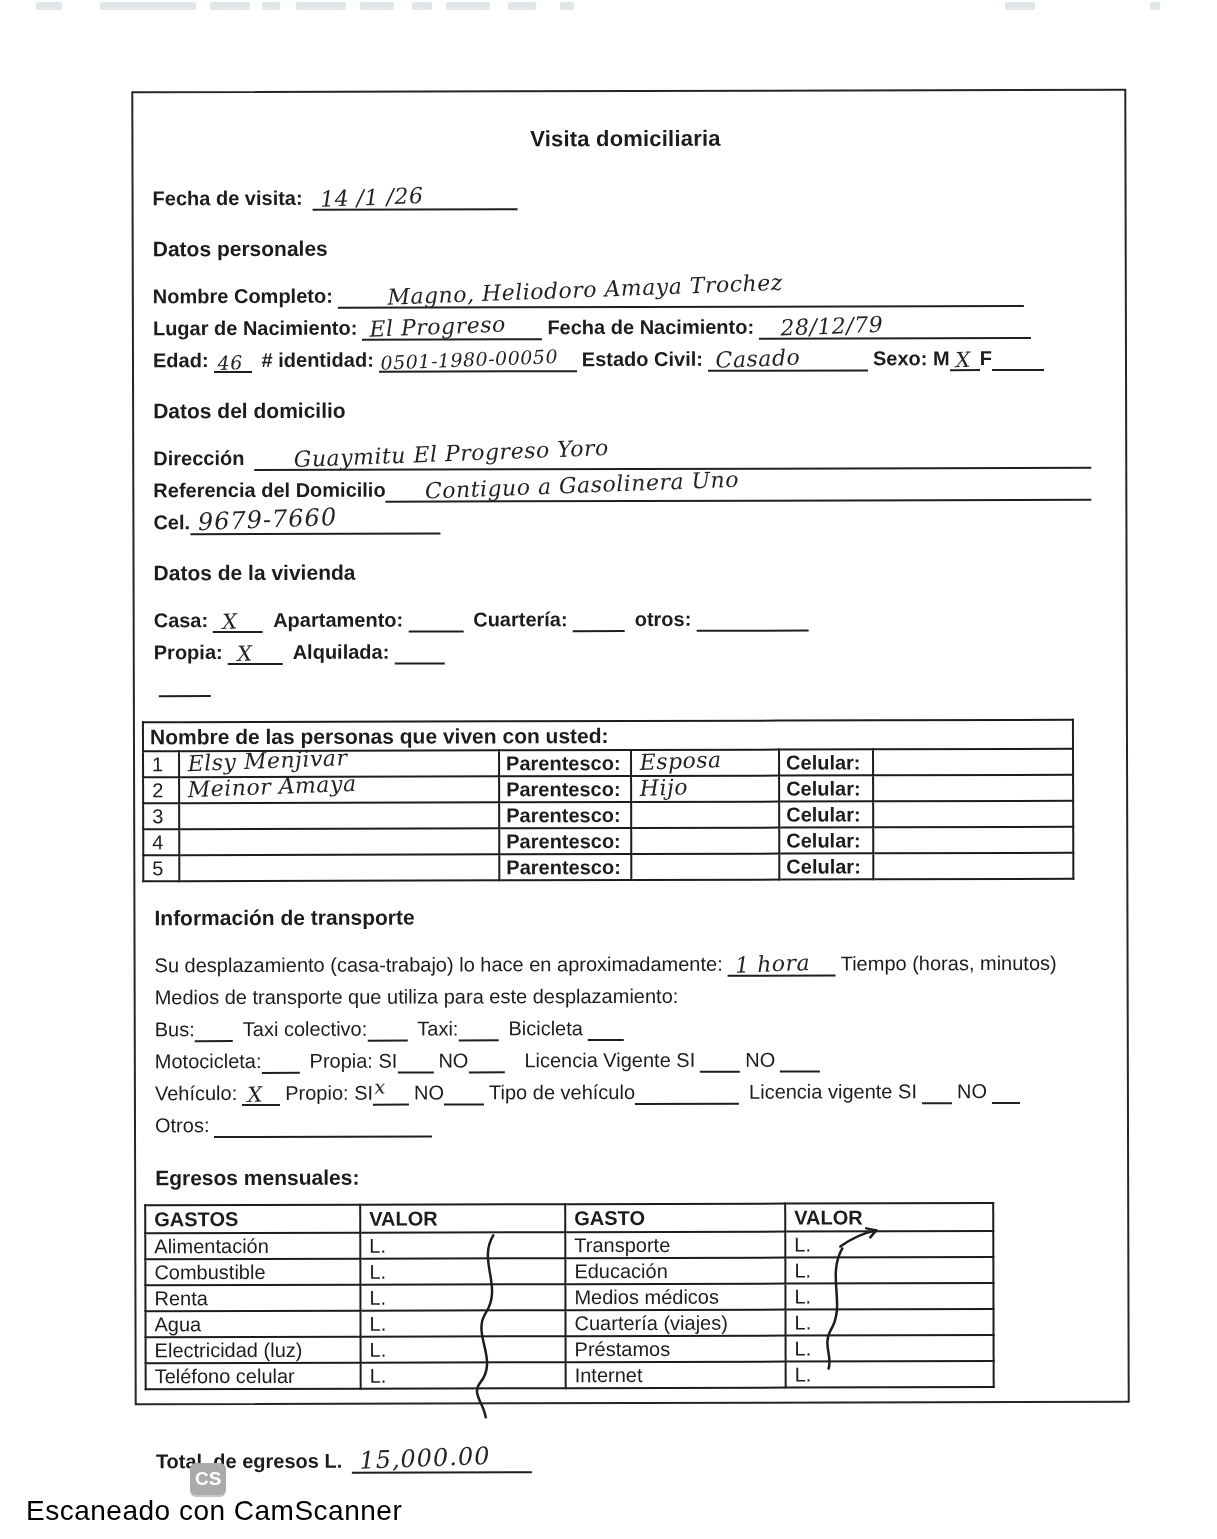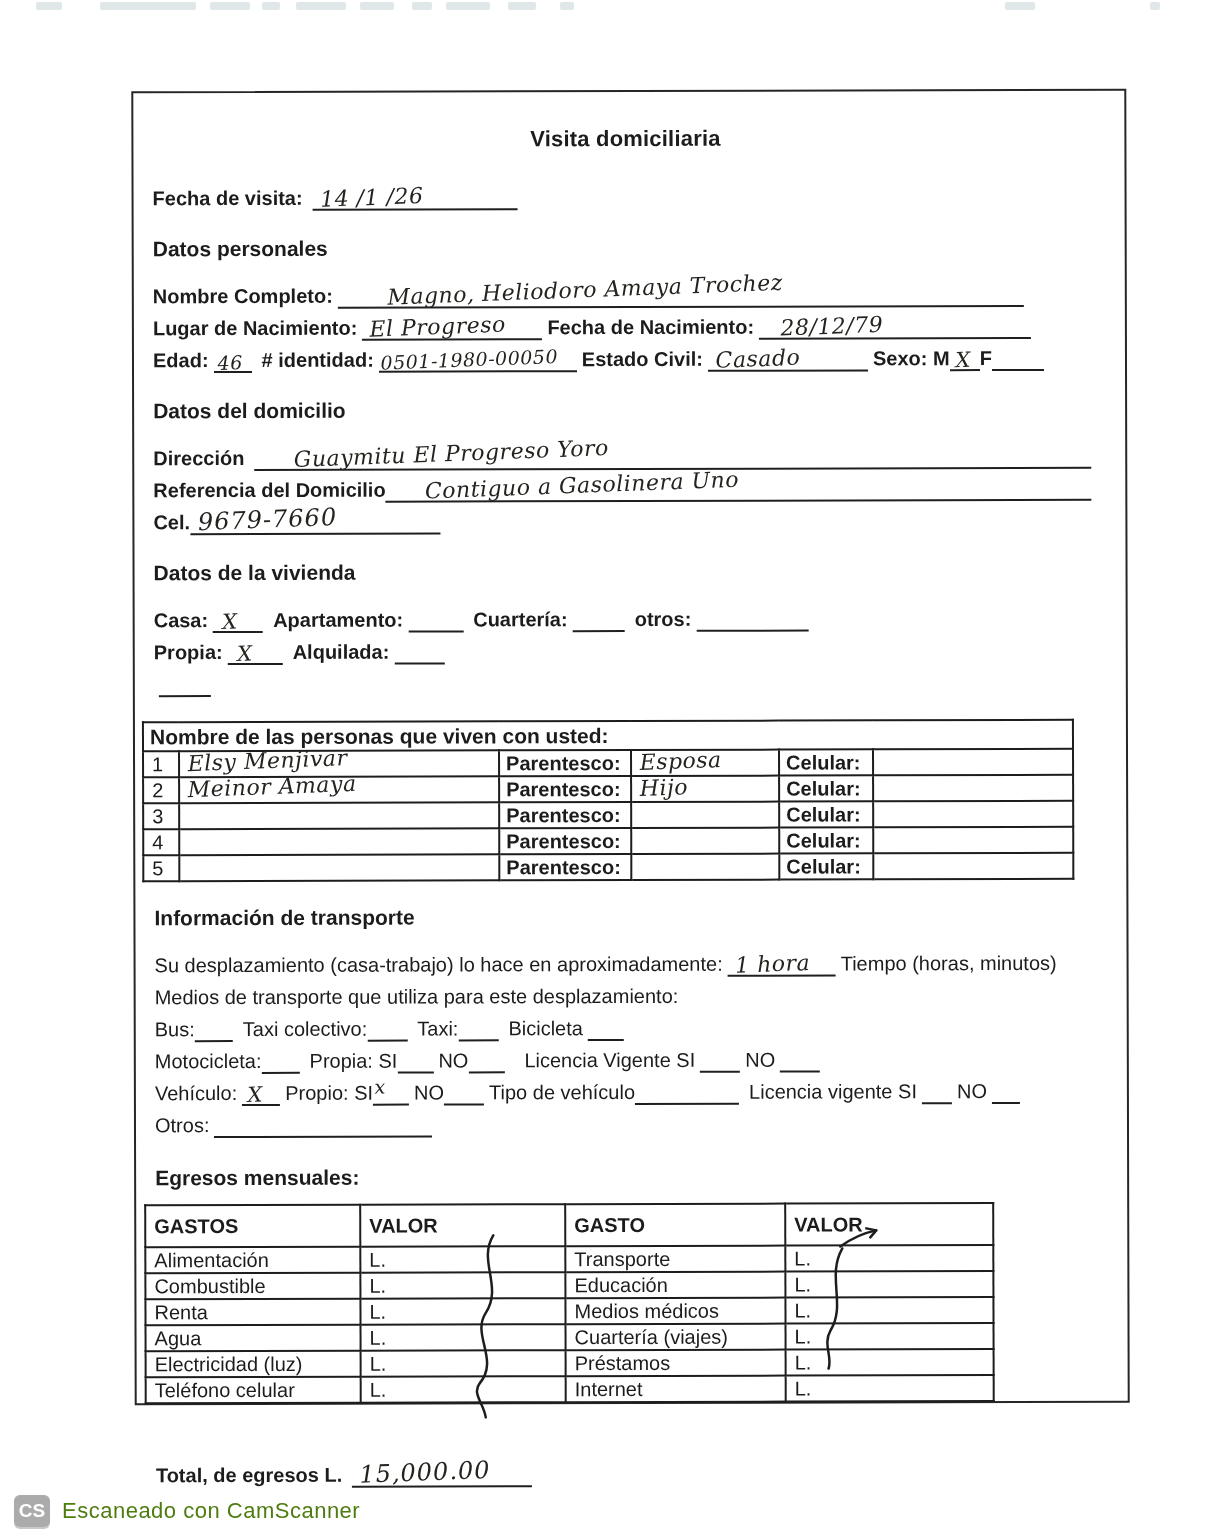--- a/index.html
+++ b/index.html
@@ -46,33 +46,33 @@
   .people { width:930px; margin:24px 0 0 -12px; table-layout:fixed; }
   .people td { border:2px solid #1d1d1d; font-size:20px; padding:0 6px; height:26px; position:relative; }
   .people .thead td { font-weight:700; font-size:21px; height:29px; }
   .people .num { text-align:left; padding-left:8px; }
   .people .plabel, .people .clabel { font-weight:600; }
   .people .hwcell .hw { bottom:0; }
 
   
   .egresos { width:848px; margin:14px 0 0 -11px; table-layout:fixed; }
   .egresos td { border:2px solid #1d1d1d; font-size:20px; padding:0 8px; height:26px; }
-  .egresos .thead td { font-weight:700; height:42px; }
+  .egresos .thead td { font-weight:700; height:28px; }
   .egresos-wrap { position:relative; }
   .pen { position:absolute; pointer-events:none; }
 
   .total-row { margin-top:56px; }
 
-  .footer { position:absolute; left:14px; bottom:12px; display:flex; align-items:center; }
+  .footer { position:absolute; left:14px; bottom:12px; display:flex; align-items:center;flex-direction:column; }
   .cs-badge {
     width:36px; height:32px; background:#ababab; border-radius:6px; color:#ffffff;
     font-weight:700; font-size:19px; display:flex; align-items:center; justify-content:center;
     box-shadow:0 2px 0 #c9c9c9;
   }
-  .footer-text { color:#4d7c0f; font-size:22px; margin-left:12px; letter-spacing:.5px; }
+  .footer-text { color:#000000; font-size:28px; margin-left:12px; letter-spacing:.5px; }
 </style>
 </head>
 <body>
 
 <div class="scan-strip">
   <i style="left:36px;width:26px"></i>
     <i style="left:100px;width:96px"></i>
     <i style="left:210px;width:40px"></i>
   <i style="left:262px;width:18px"></i>
     <i style="left:296px;width:50px"></i>

